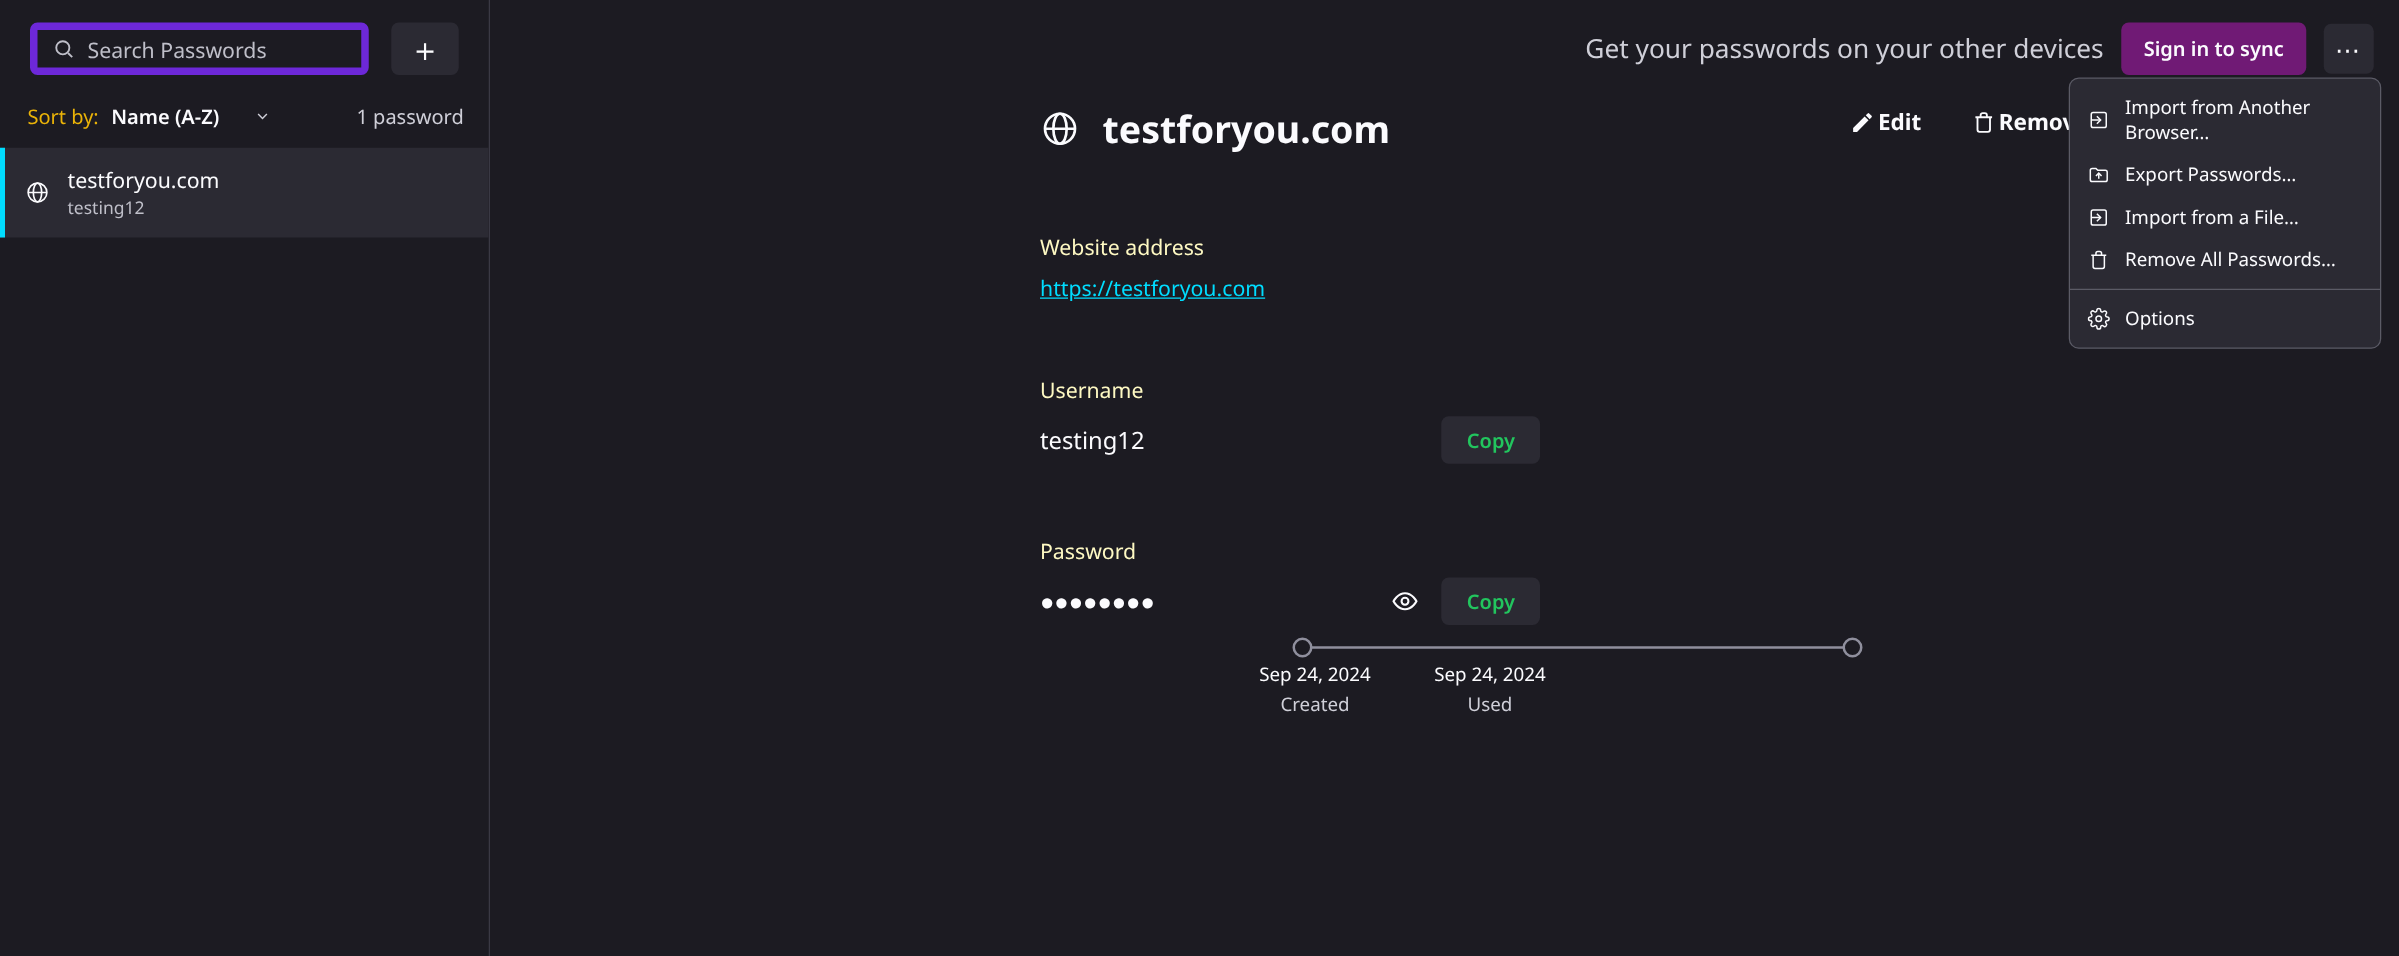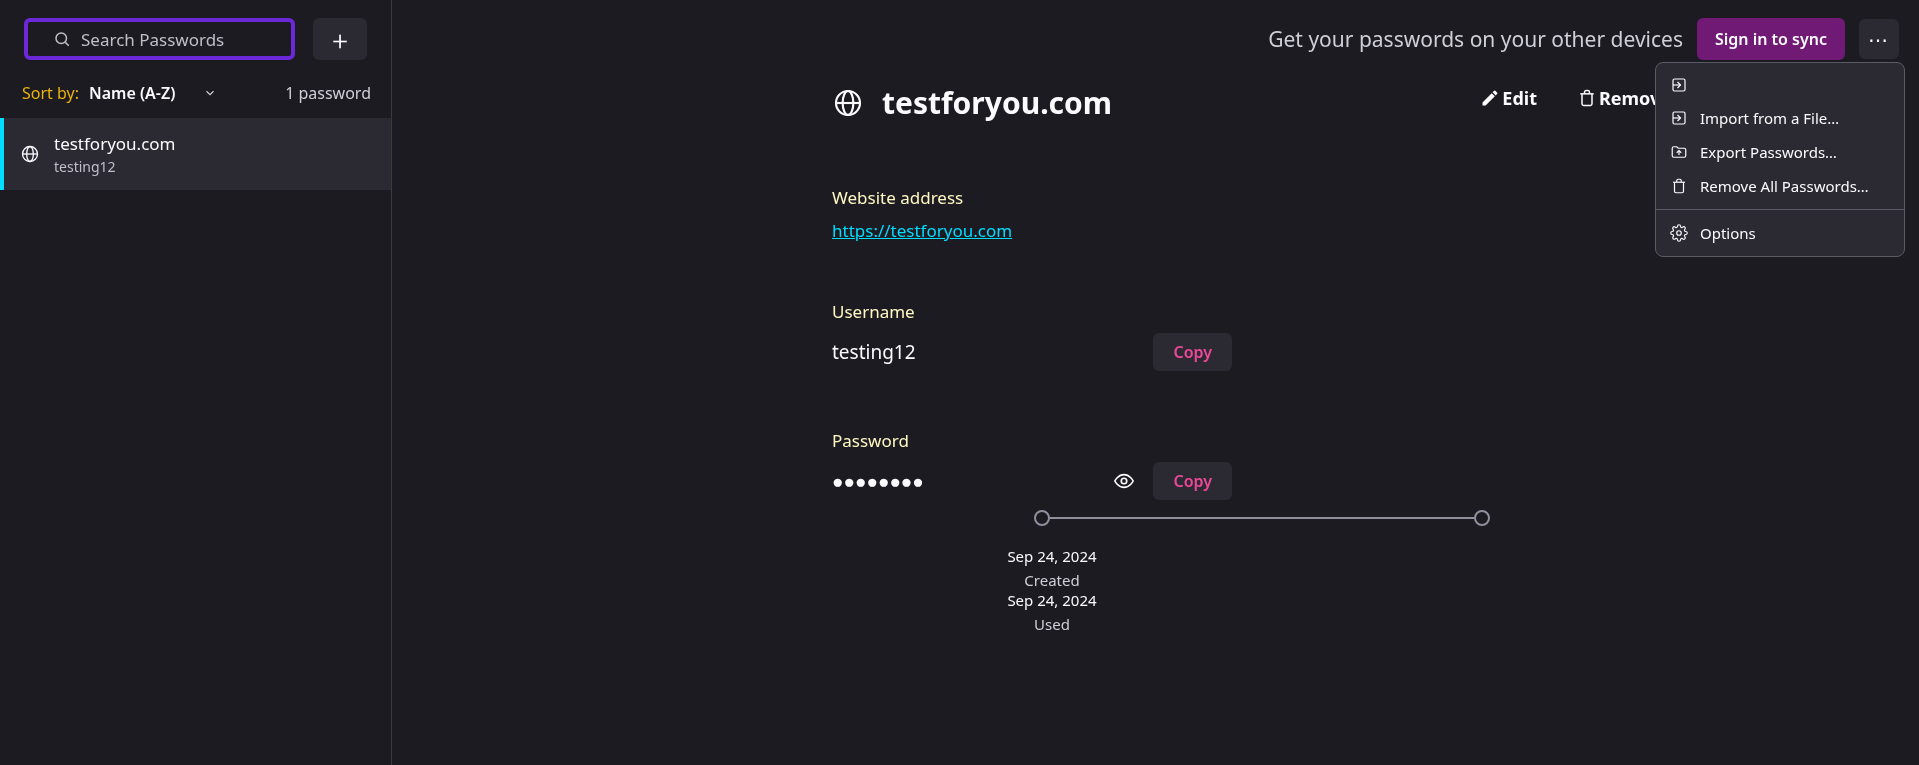--- a/index.html
+++ b/index.html
@@ -22,25 +22,25 @@
     .search-row {
       display: flex;
       align-items: center;
       gap: 18px;
       padding: 0 24px 22px 24px;
     }
     .search-input {
       flex: 1;
       height: 42px;
       background: #1c1b22;
-      border: 4px solid #6d28d9;
+      border: 6px solid #6d28d9;
       border-radius: 6px;
       display: flex;
       align-items: center;
-      padding: 0 25px;
+      padding: 0 12px;
       gap: 10px;
       color: #bfbfc9;
       font-size: 17px;
     }
     .search-input .ph { color: #bfbfc9; }
     .add-btn {
       width: 54px;
       height: 42px;
       background: #2b2a33;
       border-radius: 6px;
@@ -165,21 +165,21 @@
       width: 400px;
     }
     .row .val { font-size: 19px; color: #fbfbfe; }
     .row .right { margin-left: auto; display: flex; align-items: center; gap: 18px; }
     .copy-btn {
       background: #2b2a33;
       border-radius: 6px;
       padding: 8px 20px;
       font-size: 16px;
       font-weight: 600;
-      color: #ec4899;
+      color: #22c55e;
     }
     .eye { width: 22px; height: 22px; }
     .section-gap-lg { height: 58px; }
 
     
     .timeline {
       position: absolute;
       left: 440px;
       top: 508px;
       width: 860px;
@@ -202,24 +202,23 @@
       width: 16px; height: 16px;
       border: 2px solid #8f8f9d;
       border-radius: 50%;
       background: #1c1b22;
       transform: translate(-50%, -50%);
     }
     .tl-dot.left { left: 0; }
     .tl-dot.right { left: 100%; }
     .tl-labels {
       display: flex;
-      justify-content: flex-end;
-      margin: 18px 150px 0 150px;
+      justify-content: flex-start;
+      margin: 2px 150px 0 150px;
       text-align: center;
-      flex-direction: column;
     }
     .tl-col { width: 140px; text-align: center; }
     .tl-date { font-size: 15px; color: #fbfbfe; }
     .tl-cap { font-size: 15px; color: #cfcfd8; margin-top: 4px; }
 
     
     .menu {
       position: absolute;
       top: 62px;
       right: 14px;
@@ -296,36 +295,37 @@
     </div>
   </div>
 
   <div class="menu">
     <div class="menu-item">
       <svg viewBox="0 0 24 24" fill="none" stroke="#fbfbfe" stroke-width="1.6">
           <rect x="4" y="4" width="16" height="16" rx="2"></rect>
           <polyline points="10 8 14 12 10 16"></polyline>
           <line x1="4" y1="12" x2="14" y2="12"></line>
         </svg>
+      <span>Import from Another Browser…</span>
+    </div>
+    <div class="menu-item">
+      <svg viewBox="0 0 24 24" fill="none" stroke="#fbfbfe" stroke-width="1.6">
+          <path d="M3 7a2 2 0 0 1 2-2h4l2 2h8a2 2 0 0 1 2 2v8a2 2 0 0 1-2 2H5a2 2 0 0 1-2-2z"></path>
+          <polyline points="12 10 12 16"></polyline>
+          <polyline points="9 13 12 10 15 13"></polyline>
+        </svg>
+      <span>Export Passwords…</span>
     </div>
     <div class="menu-item">
       <svg viewBox="0 0 24 24" fill="none" stroke="#fbfbfe" stroke-width="1.6">
           <rect x="4" y="4" width="16" height="16" rx="2"></rect>
           <polyline points="10 8 14 12 10 16"></polyline>
           <line x1="4" y1="12" x2="14" y2="12"></line>
         </svg>
       <span>Import from a File…</span>
-    </div>
-    <div class="menu-item">
-      <svg viewBox="0 0 24 24" fill="none" stroke="#fbfbfe" stroke-width="1.6">
-          <path d="M3 7a2 2 0 0 1 2-2h4l2 2h8a2 2 0 0 1 2 2v8a2 2 0 0 1-2 2H5a2 2 0 0 1-2-2z"></path>
-          <polyline points="12 10 12 16"></polyline>
-          <polyline points="9 13 12 10 15 13"></polyline>
-        </svg>
-      <span>Export Passwords…</span>
     </div>
     <div class="menu-item">
       <svg viewBox="0 0 24 24" fill="none" stroke="#fbfbfe" stroke-width="1.6">
           <polyline points="4 7 20 7"></polyline>
           <path d="M6 7v12a2 2 0 0 0 2 2h8a2 2 0 0 0 2-2V7"></path>
           <path d="M9 7V5a2 2 0 0 1 2-2h2a2 2 0 0 1 2 2v2"></path>
         </svg>
       <span>Remove All Passwords…</span>
     </div>
     <div class="menu-sep"></div>

